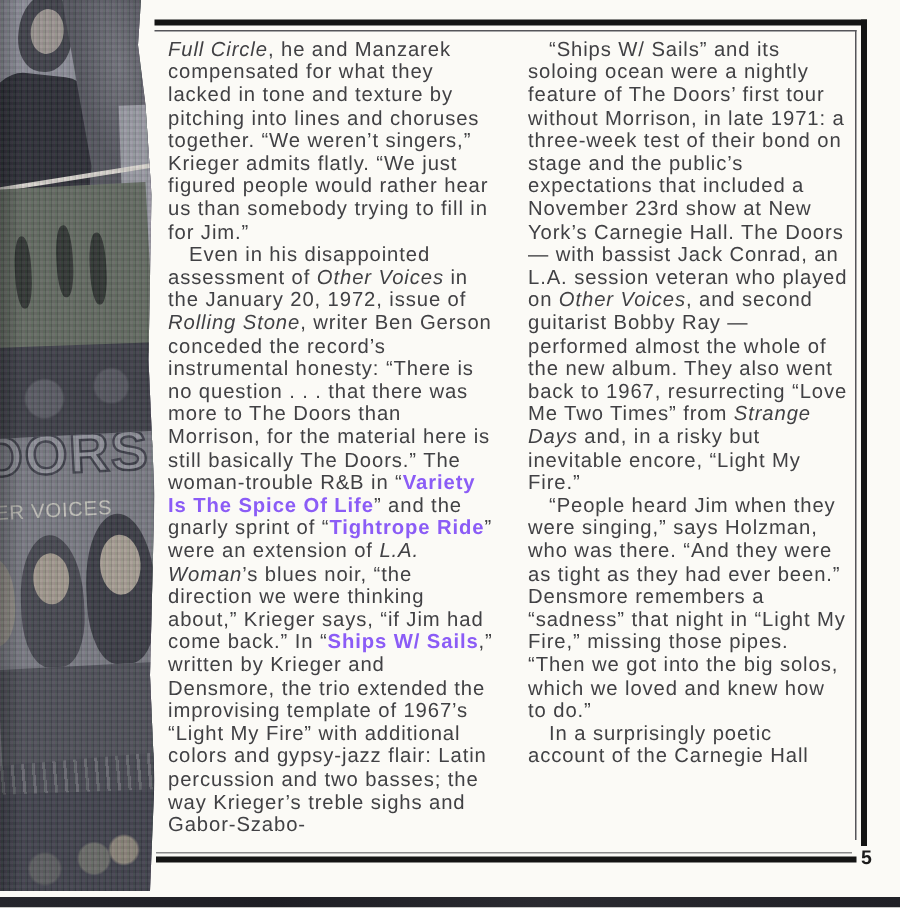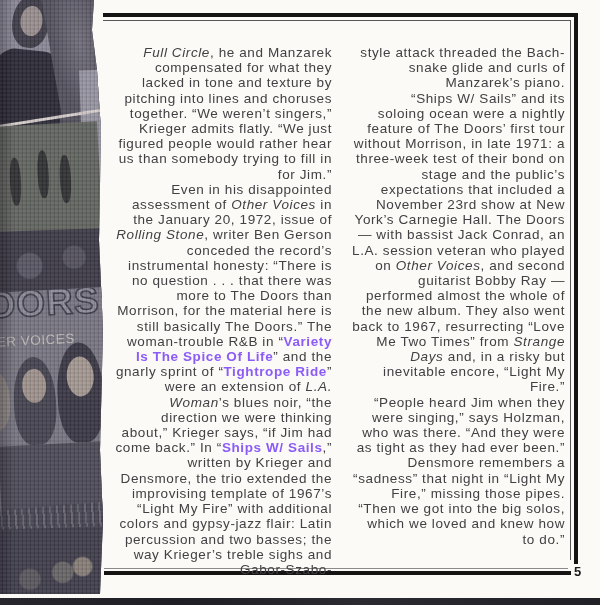--- a/index.html
+++ b/index.html
@@ -54,21 +54,21 @@
   .rule{background:#141414;}
   .rule-thin{background:#55555a;}
   #frame-top-thick{left:103px;top:13px;width:475px;height:4px;}
   #frame-top-thin{left:103px;top:20px;width:468px;height:1px;}
   #frame-right-thick{left:574px;top:13px;width:4px;height:551px;}
   #frame-right-thin{left:570px;top:20px;width:1px;height:540px;}
   #frame-bottom-thin{left:104px;top:568px;width:464px;height:1px;background:#8a8a8a;}
   #frame-bottom-thick{left:104px;top:571px;width:467px;height:4px;}
 
   
-  .col{top:25px;font-size:13.5px;line-height:15.2px;letter-spacing:.6px;color:#414144;text-align:right;margin-top:20px;}
+  .col{top:25px;font-size:13.5px;line-height:15.2px;letter-spacing:.6px;color:#414144;text-align:left;}
   #col-left{left:112px;width:220px;}
   #col-right{left:352px;width:213px;}
   .col p{margin:0;}
   .col p.indent{text-indent:14px;}
   .run-i{font-style:italic;}
   .run-b{font-weight:bold;color:#8b5cf6;}
 
   #page-number{left:574px;top:564px;font-size:13px;font-weight:bold;color:#1c1c1c;}
   #next-page-edge{left:0;top:598px;width:600px;height:7px;
     background:linear-gradient(90deg,#26262c,#1e1e24 30%,#2a2a30 60%,#202026);}
@@ -112,21 +112,21 @@
   <div class="abs rule" id="frame-right-thick"></div>
   <div class="abs rule-thin" id="frame-right-thin"></div>
   <div class="abs" id="frame-bottom-thin"></div>
   <div class="abs rule" id="frame-bottom-thick"></div>
 
   <div class="abs col" id="col-left">
     <p><span class="run-i">Full Circle</span><span>, he and Manzarek compensated for what they lacked in tone and texture by pitching into lines and choruses together. “We weren’t singers,” Krieger admits flatly. “We just figured people would rather hear us than somebody trying to fill in for Jim.”</span></p>
     <p class="indent"><span>Even in his disappointed assessment of </span><span class="run-i">Other Voices</span><span> in the January 20, 1972, issue of </span><span class="run-i">Rolling Stone</span><span>, writer Ben Gerson conceded the record’s instrumental honesty: “There is no question . . . that there was more to The Doors than Morrison, for the material here is still basically The Doors.” The woman-trouble R&amp;B in “</span><span class="run-b">Variety Is The Spice Of Life</span><span>” and the gnarly sprint of “</span><span class="run-b">Tightrope Ride</span><span>” were an extension of </span><span class="run-i">L.A. Woman</span><span>’s blues noir, “the direction we were thinking about,” Krieger says, “if Jim had come back.” In “</span><span class="run-b">Ships W/ Sails</span><span>,” written by Krieger and Densmore, the trio extended the improvising template of 1967’s “Light My Fire” with additional colors and gypsy-jazz flair: Latin percussion and two basses; the way Krieger’s treble sighs and Gabor-Szabo-</span></p>
   </div>
   <div class="abs col" id="col-right">
-    <p><span>style attack threaded the Bach-snake glide and curls of Manzarek’s piano.</span></p>
     <p class="indent"><span>“Ships W/ Sails” and its soloing ocean were a nightly feature of The Doors’ first tour without Morrison, in late 1971: a three-week test of their bond on stage and the public’s expectations that included a November 23rd show at New York’s Carnegie Hall. The Doors — with bassist Jack Conrad, an L.A. session veteran who played on </span><span class="run-i">Other Voices</span><span>, and second guitarist Bobby Ray — performed almost the whole of the new album. They also went back to 1967, resurrecting “Love Me Two Times” from </span><span class="run-i">Strange Days</span><span> and, in a risky but inevitable encore, “Light My Fire.”</span></p>
     <p class="indent"><span>“People heard Jim when they were singing,” says Holzman, who was there. “And they were as tight as they had ever been.” Densmore remembers a “sadness” that night in “Light My Fire,” missing those pipes. “Then we got into the big solos, which we loved and knew how to do.”</span></p>
+    <p class="indent"><span>In a surprisingly poetic account of the Carnegie Hall</span></p>
   </div>
 
   <div class="abs" id="page-number">5</div>
 
   <div class="abs" id="next-page-edge"></div>
 </div>
 
 </body></html>

